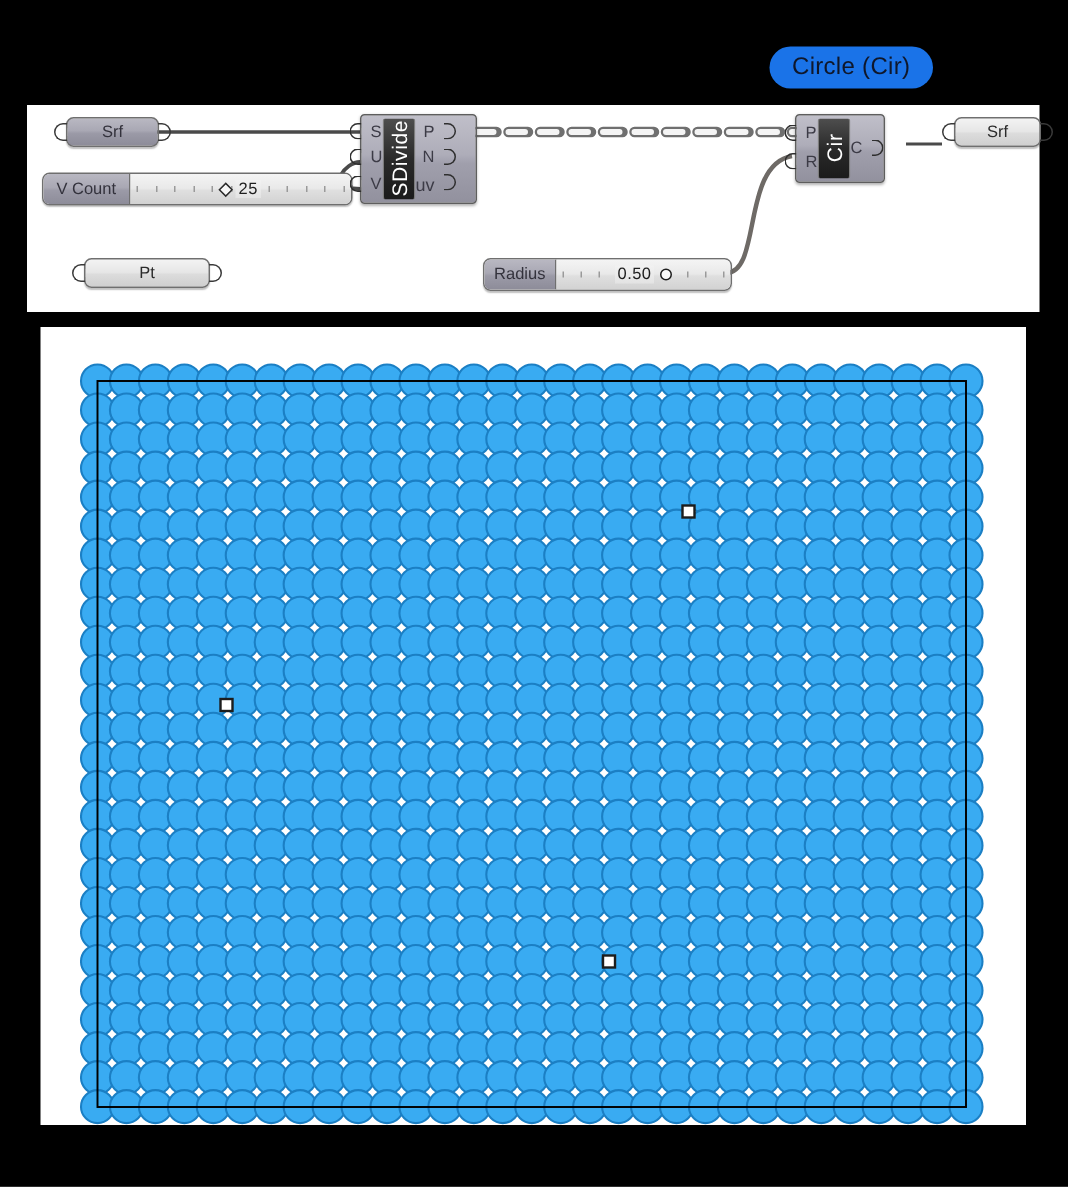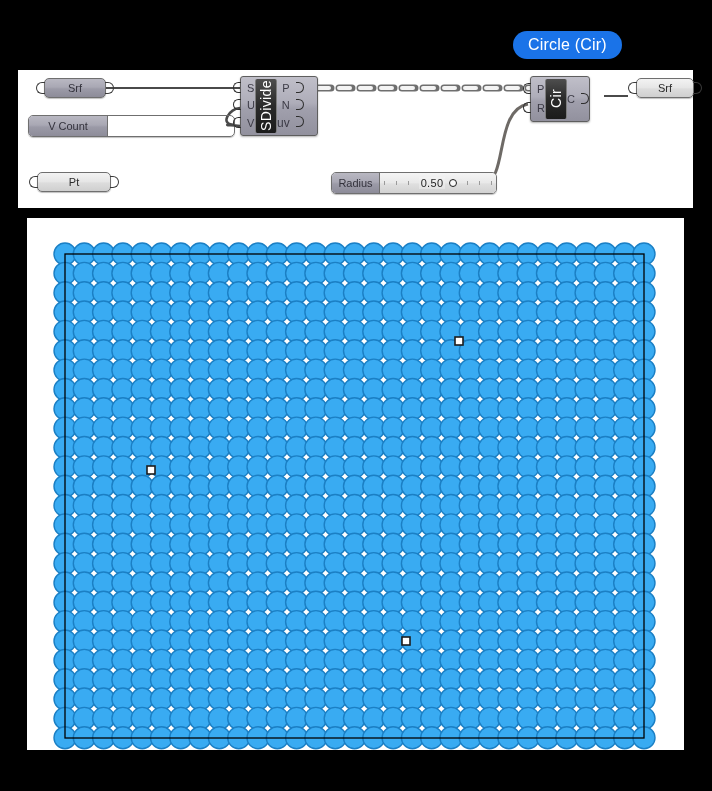--- a/index.html
+++ b/index.html
@@ -14,21 +14,21 @@
   #root { position: relative; width: 712px; height: 791px; background: #000; }
 
   
   .tooltip-badge {
     position: absolute;
     left: 513px; top: 31px;
     height: 28px;
     padding: 0 15px;
     display: flex; align-items: center; justify-content: center;
     background: #1a73e8;
-    color: #ffffff;
+    color: #0f172a;
     font-size: 16px;
     border-radius: 14px;
     white-space: nowrap;
     letter-spacing: 0.2px;
   }
 
   
   #node-canvas {
     position: absolute;
     left: 18px; top: 70px;
@@ -73,21 +73,21 @@
   .gh-slider {
     position: absolute;
     height: 22px;
     display: flex;
     border: 1px solid #6f6f6f;
     border-radius: 5px;
     overflow: hidden;
     box-shadow: 0 1px 1px rgba(0,0,0,0.25);
   }
   .gh-slider .sl-name {
-    width: 79px;
+    width: 58px;
     background: linear-gradient(to bottom,#b9b8c2 0%,#a9a8b4 45%,#9b9aa7 55%,#8d8c99 100%);
     color: #33323c;
     font-size: 11px;
     display: flex; align-items: center; justify-content: center;
     border-right: 1px solid #6f6f6f;
   }
   .gh-slider .sl-track {
     position: relative;
     flex: 1;
     background: linear-gradient(to bottom,#f4f4f4 0%,#e9e9e9 48%,#dfdfdf 55%,#d2d2d2 100%);
@@ -211,38 +211,56 @@
         <path d="M 300 18 L 512 18" stroke="#f4f4f4" stroke-width="4" fill="none" stroke-linecap="round" stroke-dasharray="11 10"></path>
       </g>
     </svg>
 
     <div class="gh-pill grey" style="left:26px; top:8px; width:62px;">
       <span class="nub left"></span>
       <span class="nub right"></span>
       <span class="pill-label">Srf</span>
     </div>
 
-    <div class="gh-pill light" style="left:19px; top:102px; width:74px;">
+    <div class="gh-pill light" style="left:38px; top:102px; width:84px;">
       <span class="nub left"></span>
       <span class="nub right"></span>
       <span class="pill-label">Pt</span>
     </div>
 
     <div class="gh-pill light" style="left:618px; top:8px; width:58px;">
       <span class="nub left"></span>
       <span class="nub right"></span>
       <span class="pill-label">Srf</span>
     </div>
 
     <div class="gh-slider" style="left:10px; top:45px; width:207px;">
       <div class="sl-name">V Count</div>
+      <div class="sl-track">
+        <div class="sl-ticks">
+          <i></i>
+            <i></i>
+            <i></i>
+            <i></i>
+            <i></i>
+            <i></i>
+            <i></i>
+            <i></i>
+            <i></i>
+            <i></i>
+            <i></i>
+            <i></i>
+        </div>
+        <div class="sl-handle diamond"></div>
+        <div class="sl-val">25</div>
+      </div>
       <span class="nub right" style="top:5px;"></span>
     </div>
 
-    <div class="gh-slider" style="left:313px; top:102px; width:166px;">
+    <div class="gh-slider" style="left:304px; top:102px; width:166px;">
       <div class="sl-name" style="width:48px;">Radius</div>
       <div class="sl-track">
         <div class="sl-ticks">
           <i></i>
             <i></i>
             <i></i>
             <i></i>
             <i></i>
             <i></i>
             <i></i>

